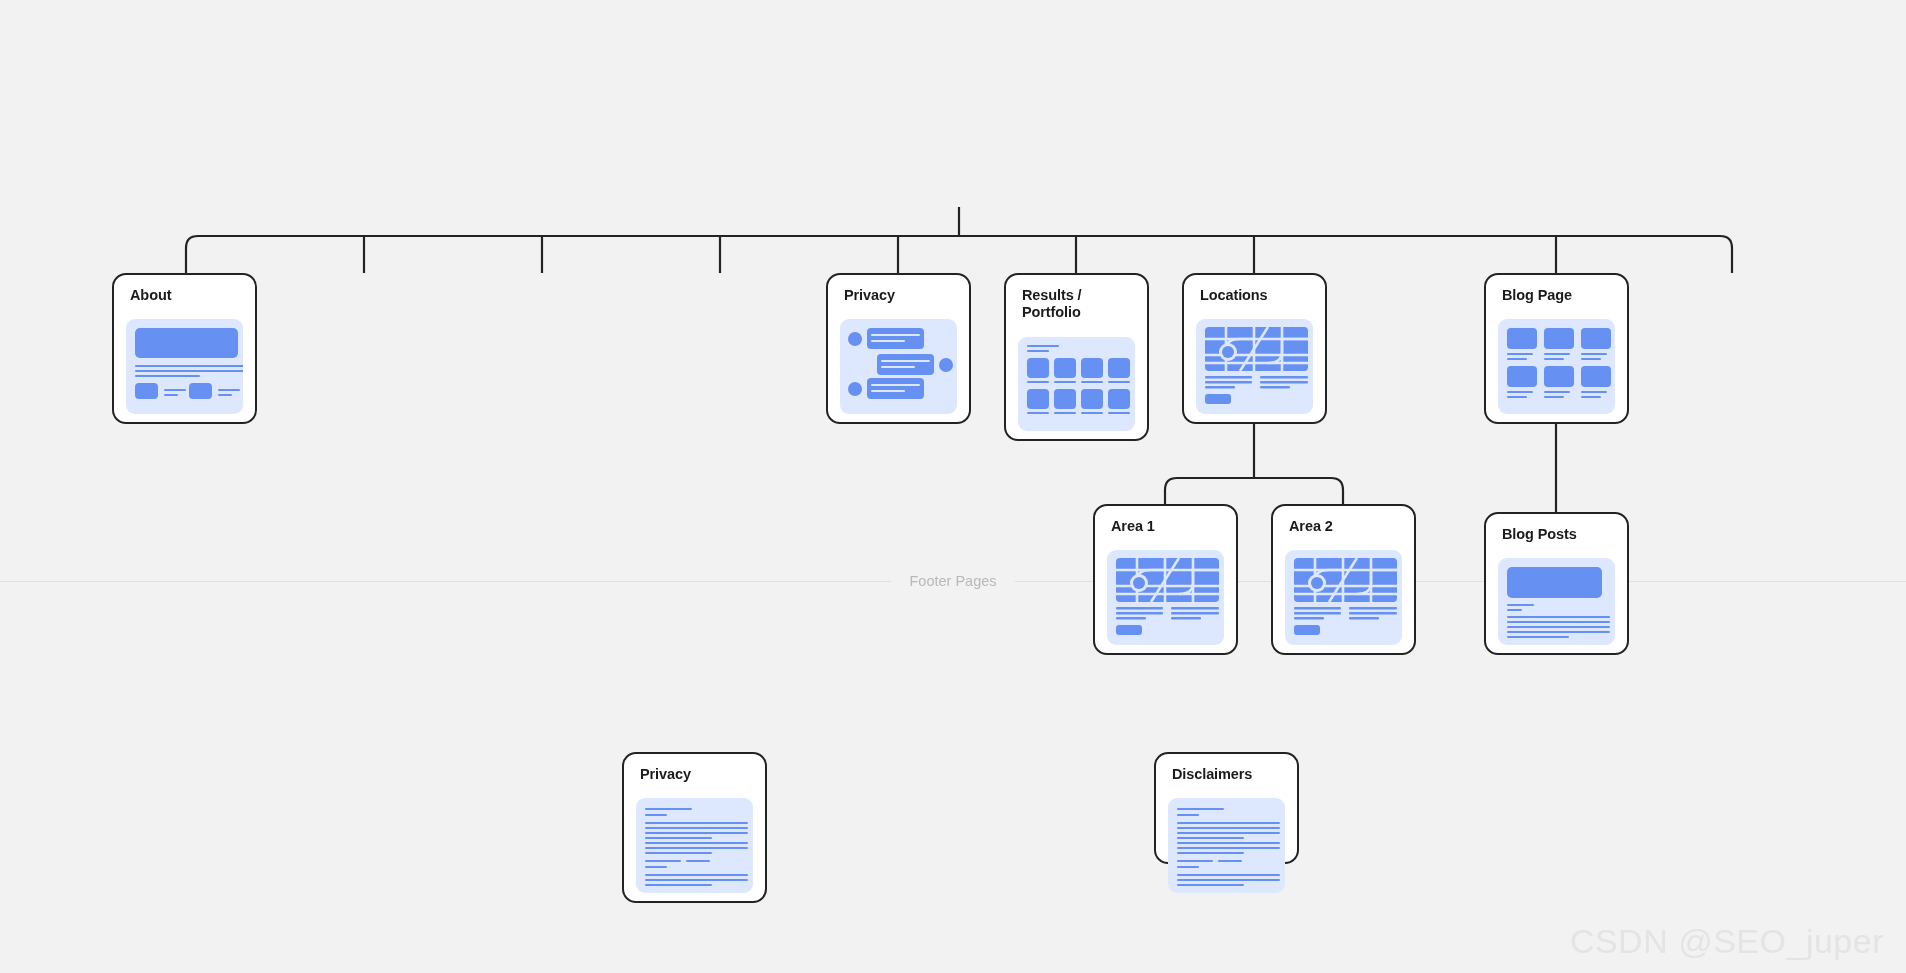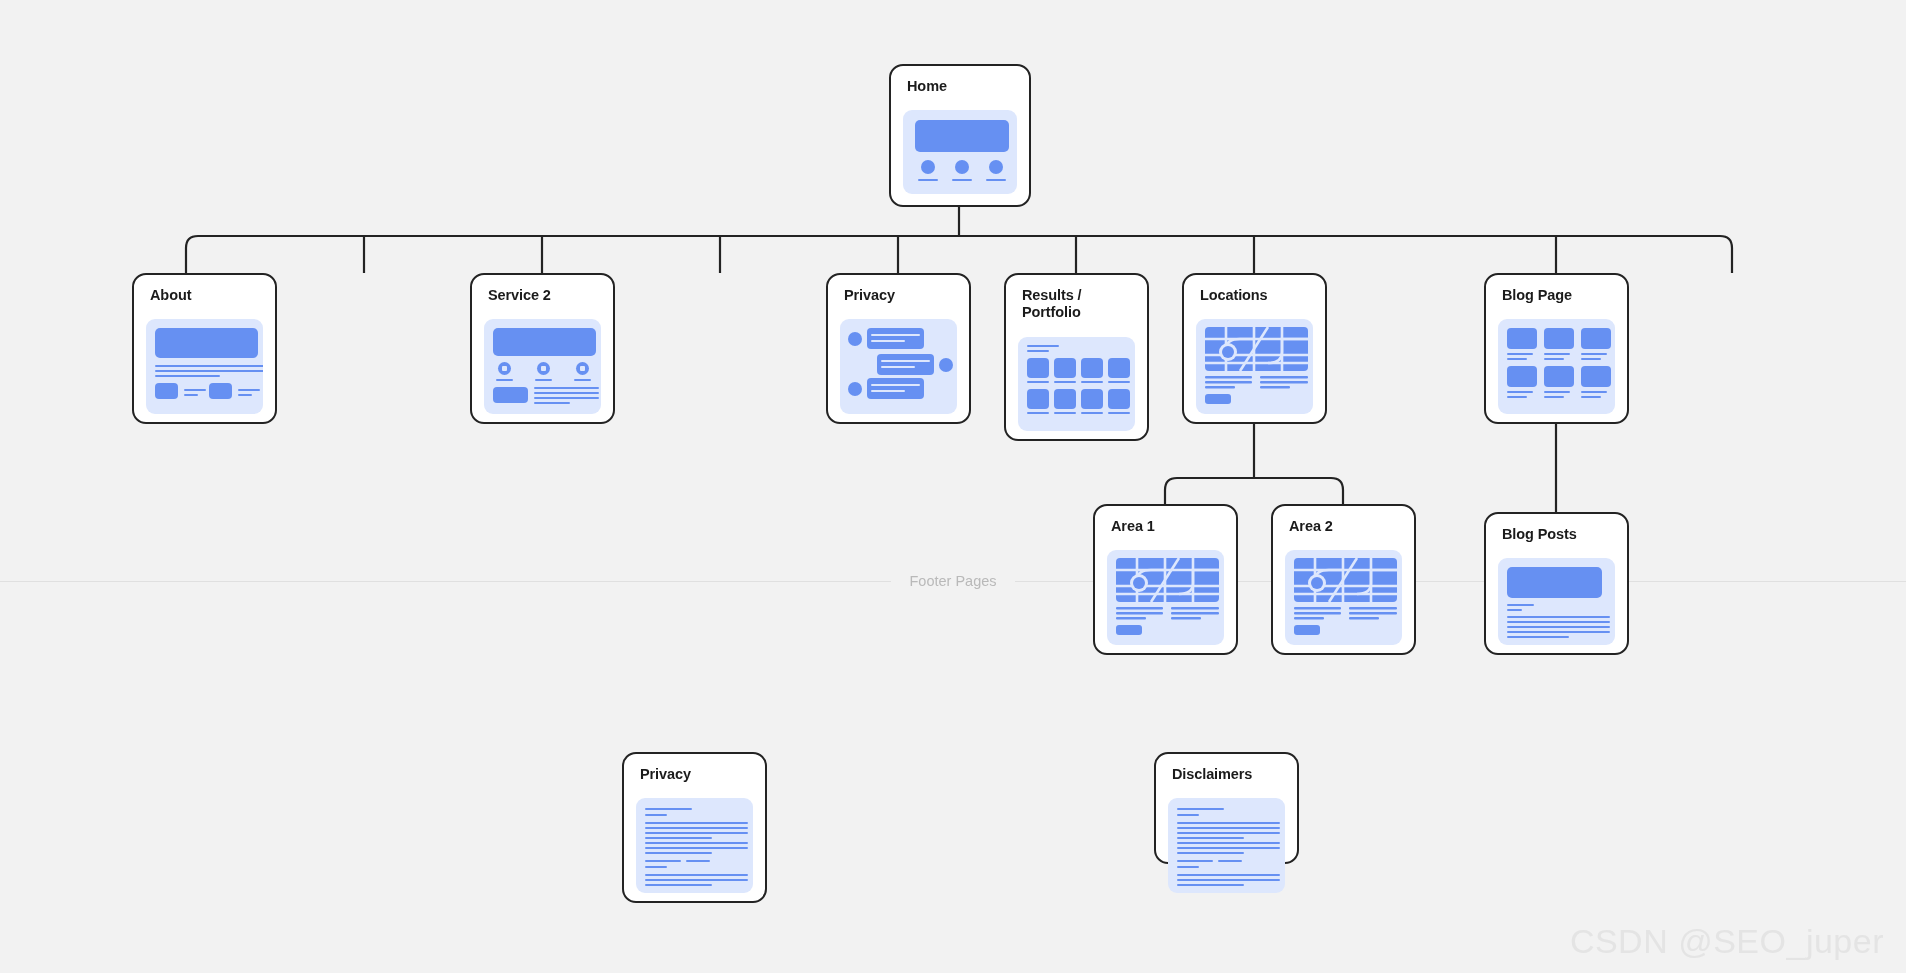--- a/index.html
+++ b/index.html
@@ -80,70 +80,38 @@
       <path d="M1254 236 L1254 273"></path>
       <path d="M1556 236 L1556 273"></path>
 
       <path d="M1254 424 L1254 478"></path>
       <path d="M1165 516 L1165 490 Q1165 478 1177 478 L1331 478 Q1343 478 1343 490 L1343 516"></path>
 
       <path d="M1556 424 L1556 512"></path>
     </g>
   </svg>
 
-  <div class="card" style="left:889px;top:64px;width:142px;height:143px;">
-    <div class="card-title">Home</div>
-    <div class="thumb" style="top:44px;height:84px;">
-      <div class="b" style="left:12px;top:10px;width:94px;height:32px;border-radius:5px;"></div>
-      <div class="circ" style="left:18px;top:50px;width:14px;height:14px;"></div>
-      <div class="line" style="left:15px;top:69px;width:20px;"></div>
-      <div class="circ" style="left:52px;top:50px;width:14px;height:14px;"></div>
-      <div class="line" style="left:49px;top:69px;width:20px;"></div>
-      <div class="circ" style="left:86px;top:50px;width:14px;height:14px;"></div>
-      <div class="line" style="left:83px;top:69px;width:20px;"></div>
-    </div>
-  </div>
-
-  <div class="card" style="left:132px;top:273px;width:145px;height:151px;">
+
+  <div class="card" style="left:112px;top:273px;width:145px;height:151px;">
     <div class="card-title">About</div>
     <div class="thumb" style="top:44px;height:95px;">
       <div class="b" style="left:9px;top:9px;width:103px;height:30px;border-radius:5px;"></div>
       <div class="line" style="left:9px;top:46px;width:112px;"></div>
       <div class="line" style="left:9px;top:51px;width:112px;"></div>
       <div class="line" style="left:9px;top:56px;width:65px;"></div>
       <div class="b" style="left:9px;top:64px;width:23px;height:16px;border-radius:4px;"></div>
       <div class="line" style="left:38px;top:70px;width:22px;"></div>
       <div class="line" style="left:38px;top:75px;width:14px;"></div>
       <div class="b" style="left:63px;top:64px;width:23px;height:16px;border-radius:4px;"></div>
       <div class="line" style="left:92px;top:70px;width:22px;"></div>
       <div class="line" style="left:92px;top:75px;width:14px;"></div>
     </div>
   </div>
 
 
-  <div class="card" style="left:470px;top:273px;width:145px;height:151px;">
-    <div class="card-title">Service 2</div>
-    <div class="thumb" style="top:44px;height:95px;">
-      <div class="b" style="left:9px;top:9px;width:103px;height:28px;border-radius:5px;"></div>
-      <div class="circ" style="left:14px;top:43px;width:13px;height:13px;"></div>
-      <div class="b" style="left:18px;top:47px;width:5px;height:5px;border-radius:1px;background:#dde7fd;"></div>
-      <div class="line" style="left:12px;top:60px;width:17px;"></div>
-      <div class="circ" style="left:53px;top:43px;width:13px;height:13px;"></div>
-      <div class="b" style="left:57px;top:47px;width:5px;height:5px;border-radius:1px;background:#dde7fd;"></div>
-      <div class="line" style="left:51px;top:60px;width:17px;"></div>
-      <div class="circ" style="left:92px;top:43px;width:13px;height:13px;"></div>
-      <div class="b" style="left:96px;top:47px;width:5px;height:5px;border-radius:1px;background:#dde7fd;"></div>
-      <div class="line" style="left:90px;top:60px;width:17px;"></div>
-      <div class="b" style="left:9px;top:68px;width:35px;height:16px;border-radius:4px;"></div>
-      <div class="line" style="left:50px;top:68px;width:65px;"></div>
-      <div class="line" style="left:50px;top:73px;width:65px;"></div>
-      <div class="line" style="left:50px;top:78px;width:65px;"></div>
-      <div class="line" style="left:50px;top:83px;width:36px;"></div>
-    </div>
-  </div>
 
 
   <div class="card" style="left:826px;top:273px;width:145px;height:151px;">
     <div class="card-title">Privacy</div>
     <div class="thumb" style="top:44px;height:95px;">
       <div class="circ" style="left:8px;top:13px;width:14px;height:14px;"></div>
       <div class="b" style="left:27px;top:9px;width:57px;height:21px;border-radius:4px;"></div>
       <div class="line" style="left:31px;top:15px;width:49px;background:#dde7fd;"></div>
       <div class="line" style="left:31px;top:21px;width:34px;background:#dde7fd;"></div>
 

